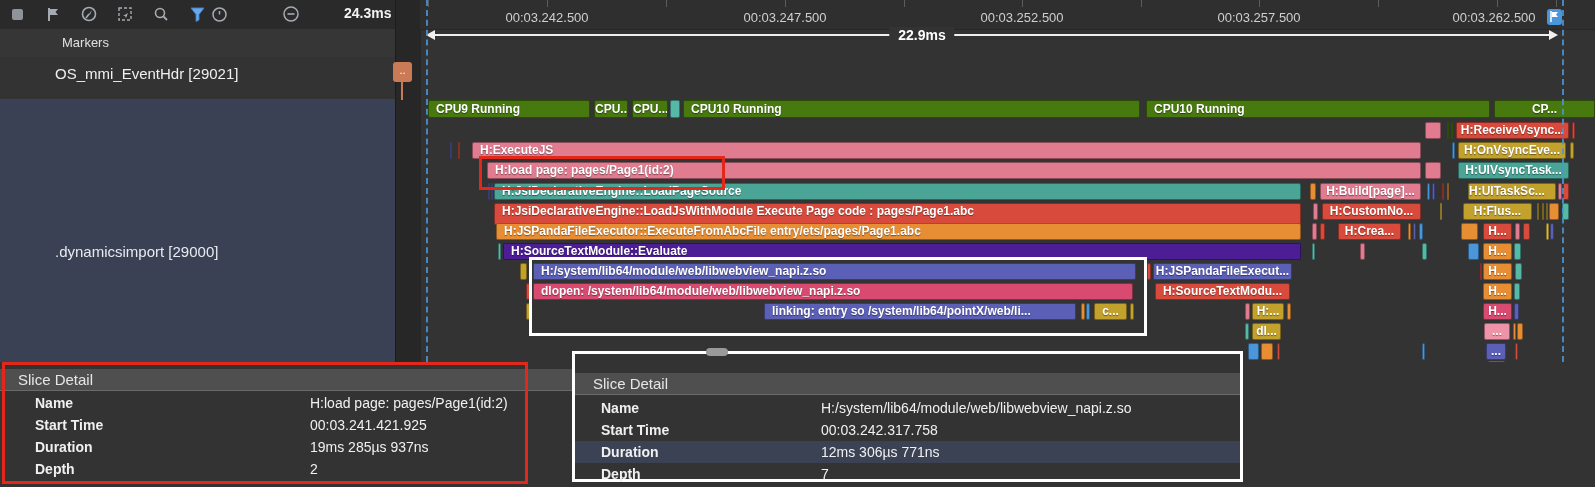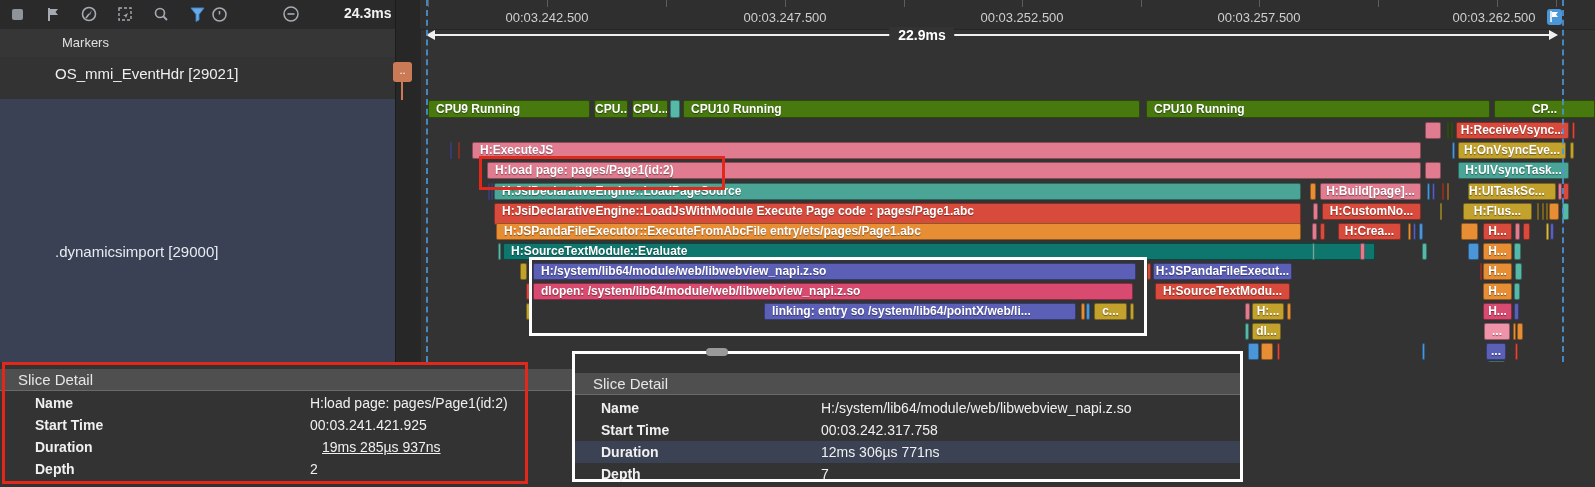--- a/index.html
+++ b/index.html
@@ -216,21 +216,21 @@
       <div class="slice" style="left: 1408px; top: 223px; width: 3px; height: 17px; background: rgb(231, 142, 53); line-height: 15px;"></div>
       <div class="slice" style="left: 1413px; top: 223px; width: 3px; height: 17px; background: rgb(91, 95, 182); line-height: 15px;"></div>
       <div class="slice" style="left: 1419px; top: 223px; width: 4px; height: 17px; background: rgb(74, 150, 216); line-height: 15px;"></div>
       <div class="slice" style="left: 1461px; top: 223px; width: 17px; height: 17px; background: rgb(231, 142, 53); line-height: 15px;"></div>
       <div class="slice" style="left: 1483px; top: 223px; width: 29px; height: 17px; background: rgb(216, 75, 60); line-height: 15px; text-align: center;">H...</div>
       <div class="slice" style="left: 1515px; top: 223px; width: 5px; height: 17px; background: rgb(224, 123, 144); line-height: 15px;"></div>
       <div class="slice" style="left: 1523px; top: 223px; width: 7px; height: 17px; background: rgb(216, 75, 60); line-height: 15px;"></div>
       <div class="slice" style="left: 1546px; top: 223px; width: 3px; height: 17px; background: rgb(217, 189, 58); line-height: 15px;"></div>
       <div class="slice" style="left: 1550px; top: 223px; width: 4px; height: 17px; background: rgb(91, 95, 182); line-height: 15px;"></div>
       <div class="slice" style="left: 498px; top: 243px; width: 3px; height: 17px; background: rgb(86, 184, 167); line-height: 15px;"></div>
-      <div class="slice" style="left: 503px; top: 243px; width: 872px; height: 17px; background: #0f766e; line-height: 15px; padding-left: 7px;">H:SourceTextModule::Evaluate</div>
+      <div class="slice" style="left: 503px; top: 243px; width: 798px; height: 17px; background: #4c1d95; line-height: 15px; padding-left: 7px;">H:SourceTextModule::Evaluate</div>
       <div class="slice" style="left: 1312px; top: 243px; width: 3px; height: 17px; background: rgb(86, 184, 167); line-height: 15px;"></div>
       <div class="slice" style="left: 1360px; top: 243px; width: 5px; height: 17px; background: rgb(224, 123, 144); line-height: 15px;"></div>
       <div class="slice" style="left: 1422px; top: 243px; width: 5px; height: 17px; background: rgb(86, 184, 167); line-height: 15px;"></div>
       <div class="slice" style="left: 1468px; top: 243px; width: 11px; height: 17px; background: rgb(74, 150, 216); line-height: 15px;"></div>
       <div class="slice" style="left: 1483px; top: 243px; width: 29px; height: 17px; background: rgb(231, 142, 53); line-height: 15px; text-align: center;">H...</div>
       <div class="slice" style="left: 1514px; top: 243px; width: 7px; height: 17px; background: rgb(86, 184, 167); line-height: 15px;"></div>
       <div class="slice" style="left: 520px; top: 263px; width: 7px; height: 17px; background: rgb(194, 161, 45); line-height: 15px;"></div>
       <div class="slice" style="left: 533px; top: 263px; width: 603px; height: 17px; background: rgb(91, 95, 182); line-height: 15px; padding-left: 7px;">H:/system/lib64/module/web/libwebview_napi.z.so</div>
       <div class="slice" style="left: 1147px; top: 263px; width: 4px; height: 17px; background: rgb(216, 75, 60); line-height: 15px;"></div>
       <div class="slice" style="left: 1153px; top: 263px; width: 139px; height: 17px; background: rgb(91, 95, 182); line-height: 15px; text-align: center;">H:JSPandaFileExecut...</div>
@@ -277,21 +277,21 @@
         <div class="detail-row" style="left: 0px; top: 31px; width: 575px;">
           <span class="lbl" style="left: 35px;">Name</span>
           <span class="val" style="left: 310px;">H:load page: pages/Page1(id:2)</span>
         </div>
         <div class="detail-row" style="left: 0px; top: 53px; width: 575px;">
           <span class="lbl" style="left: 35px;">Start Time</span>
           <span class="val" style="left: 310px;">00:03.241.421.925</span>
         </div>
         <div class="detail-row" style="left: 0px; top: 75px; width: 575px;">
           <span class="lbl" style="left: 35px;">Duration</span>
-          <span class="val" style="left: 322px; text-decoration: underline;">19ms 285µs 937ns</span>
+          <span class="val" style="left: 310px;">19ms 285µs 937ns</span>
         </div>
         <div class="detail-row" style="left: 0px; top: 97px; width: 575px;">
           <span class="lbl" style="left: 35px;">Depth</span>
           <span class="val" style="left: 310px;">2</span>
         </div>
       </div>
   </div>
 
   <div class="abs white-panel-bg hl-white">
     <div class="band" style="left:0;top:19px;width:665px;"></div>

